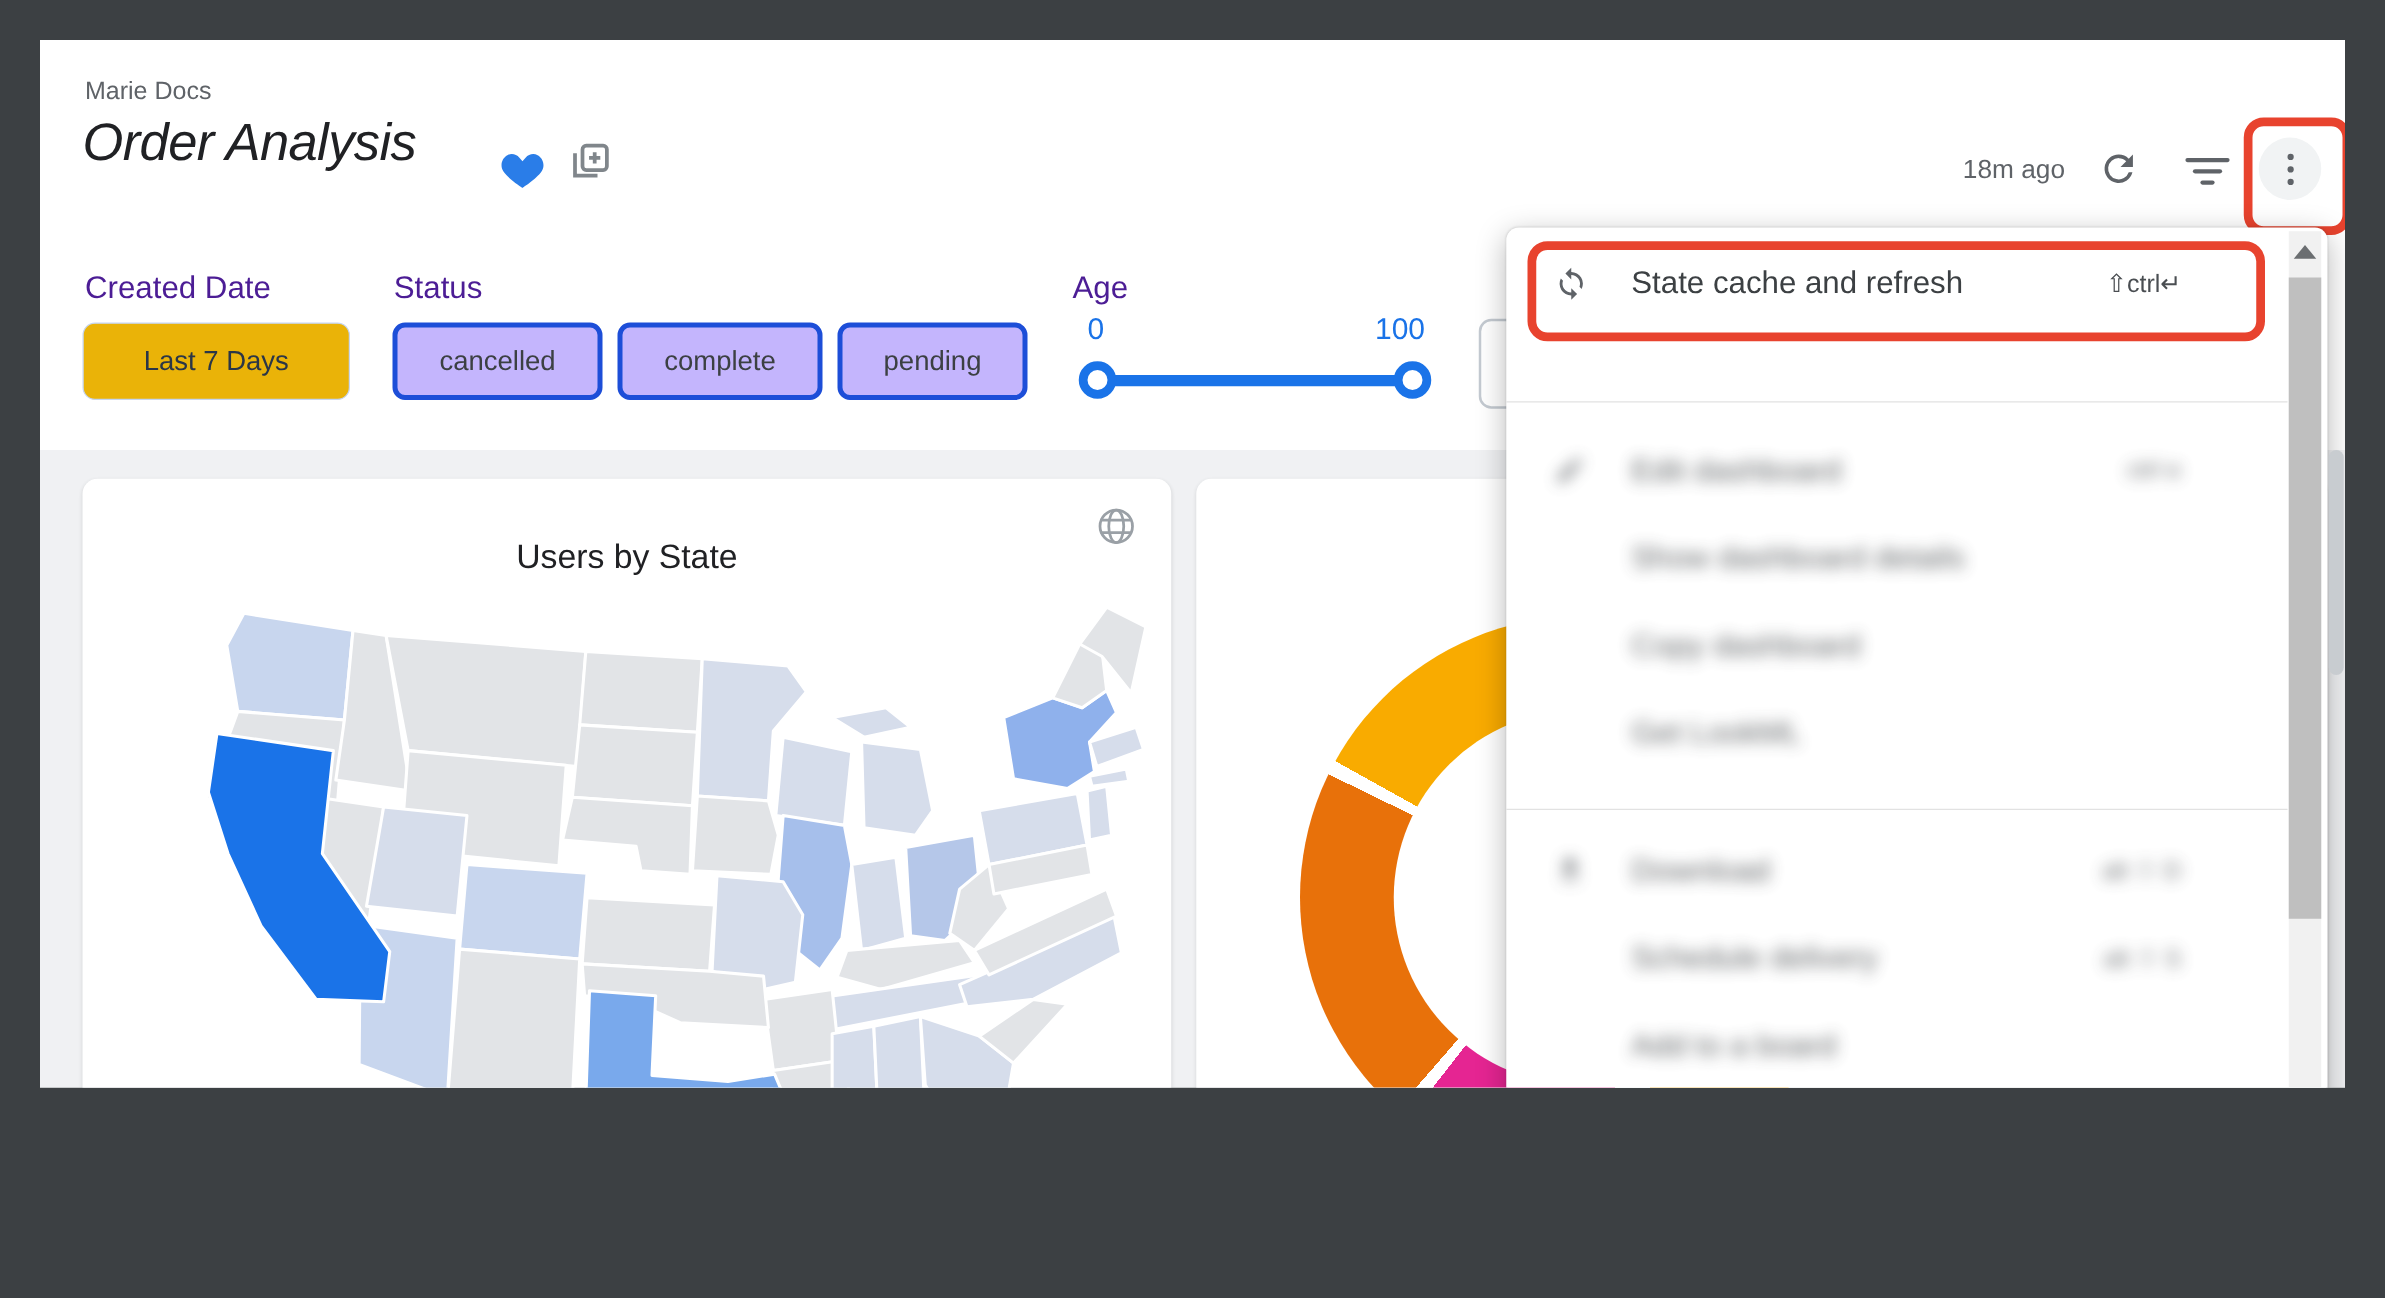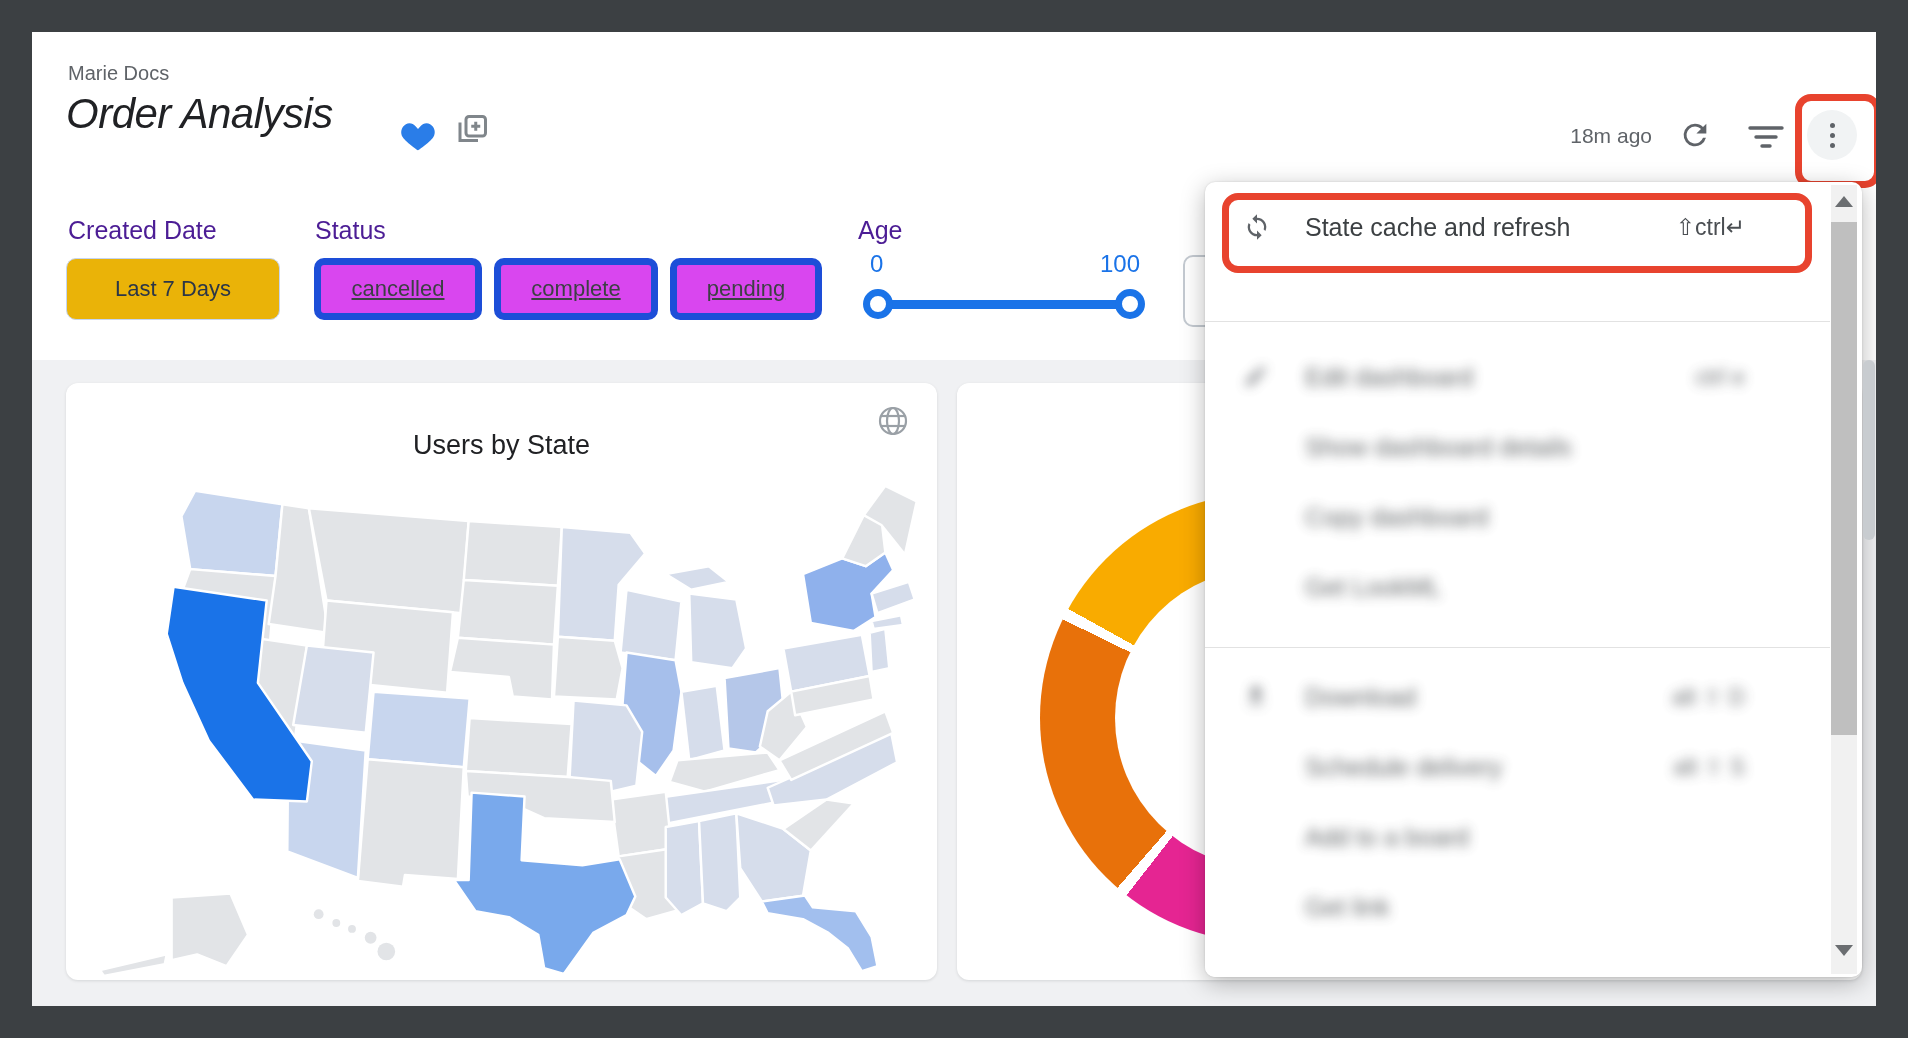--- a/index.html
+++ b/index.html
@@ -1,50 +1,50 @@
 <!DOCTYPE html>
 <html><head>
 <meta charset="utf-8">
 <style>
   html,body{margin:0;padding:0;background:#3C4043;font-family:"Liberation Sans",sans-serif;}
   #app{position:relative;width:1908px;height:1038px;background:#3C4043;overflow:hidden;}
-  #content{position:absolute;left:32px;top:32px;width:1844px;height:974px;background:#ffffff;overflow:hidden;}
+  #content{position:absolute;left:32px;top:32px;width:1844px;height:838px;background:#ffffff;overflow:hidden;}
   .abs{position:absolute;}
   
   .breadcrumb{left:36px;top:30px;font-size:20px;color:#5F6368;}
   .page-title{left:34px;top:58px;font-size:42px;color:#202124;letter-spacing:-0.5px;font-style:italic;}
   .updated{left:1500px;top:92px;width:120px;text-align:right;font-size:21px;color:#5F6368;}
   .iconbtn{width:36px;height:36px;color:#5F6368;}
   .kebab-circle{left:1775px;top:78px;width:50px;height:50px;border-radius:50%;background:#F1F3F4;display:flex;align-items:center;justify-content:center;}
   .dots{display:flex;flex-direction:column;gap:5px;}
   .dots i{width:5px;height:5px;border-radius:50%;background:#5F6368;}
   .ann-box{border:7px solid #E8432E;border-radius:16px;background:transparent;pointer-events:none;}
   
   .flabel{font-size:25px;color:#4c1d95;}
   .chip{height:62px;border-radius:10px;display:flex;align-items:center;justify-content:center;font-size:22px;box-sizing:border-box;}
   .chip.selected{background:#eab308;border:1px solid #C5D5F1;color:#2B3647;}
-  .chip.plain{background:#d946ef;border:7px solid #1d4ed8;color:#3C4043;text-decoration:underline;}
+  .chip.plain{background:#c4b5fd;border:4px solid #1d4ed8;color:#3C4043;}
   .slider-num{font-size:24px;color:#1A73E8;}
   .slider-track{height:9px;background:#1A73E8;border-radius:5px;}
   .slider-handle{width:30px;height:30px;box-sizing:border-box;border:7px solid #1A73E8;border-radius:50%;background:#fff;}
   
   #canvas{left:0;top:328px;width:1844px;height:646px;background:#F0F1F3;}
   .card{background:#fff;border-radius:12px;box-shadow:0 1px 3px rgba(60,64,67,.15);}
   .card-title{font-size:27px;color:#202124;text-align:center;}
   
   .donut{width:450px;height:450px;border-radius:50%;
     background:conic-gradient(#F9AB00 0deg 160deg,#fff 160deg 170deg,#E52592 170deg 218deg,#fff 218deg 221deg,#E8710A 221deg 296deg,#fff 296deg 299deg,#F9AB00 299deg 360deg);}
   .donut::after{content:"";position:absolute;left:75px;top:75px;width:300px;height:300px;border-radius:50%;background:#fff;}
   
   #menu{left:1173px;top:150px;width:657px;height:795px;background:#fff;border-radius:10px;
     box-shadow:0 6px 24px rgba(0,0,0,.28),0 0 2px rgba(0,0,0,.15);}
   .menu-row{position:absolute;left:0;width:590px;height:70px;}
   .mi{position:absolute;left:38px;top:50%;transform:translateY(-50%);width:28px;height:28px;color:#5F6368;}
   .mlabel{position:absolute;left:100px;top:50%;transform:translateY(-50%);font-size:25px;color:#3C4043;white-space:nowrap;}
-  .mshort{position:absolute;right:50px;top:50%;transform:translateY(-50%);font-size:23px;color:#4A4E52;white-space:nowrap;}
+  .mshort{position:absolute;right:50px;top:50%;transform:translateY(-50%);font-size:20px;color:#4A4E52;white-space:nowrap;}
   .blurred .mlabel,.blurred .mshort,.blurred .mi{filter:blur(6px);opacity:.8;}
   .mdivider{position:absolute;left:0;width:625px;height:1px;background:#E2E2E2;}
   .msb-track{position:absolute;right:5px;top:3px;width:26px;height:789px;background:#F1F1F1;}
   .msb-thumb{position:absolute;right:5px;width:26px;background:#BFBFBF;}
   .tri-up{width:0;height:0;border-left:9px solid transparent;border-right:9px solid transparent;border-bottom:11px solid #6B6E71;}
   .tri-down{width:0;height:0;border-left:9px solid transparent;border-right:9px solid transparent;border-top:11px solid #6B6E71;}
   .menu-fade{position:absolute;left:0;bottom:0;width:625px;height:55px;background:linear-gradient(rgba(255,255,255,0),#fff 80%);border-radius:0 0 10px 10px;}
   
   .s-gray{fill:#E2E4E7}.s-pale2{fill:#D6DDEB}.s-pale{fill:#C8D6EE}
   .s-l1{fill:#A6BFEB}.s-l2{fill:#B5C7E9}.s-l3{fill:#A2BFEE}

